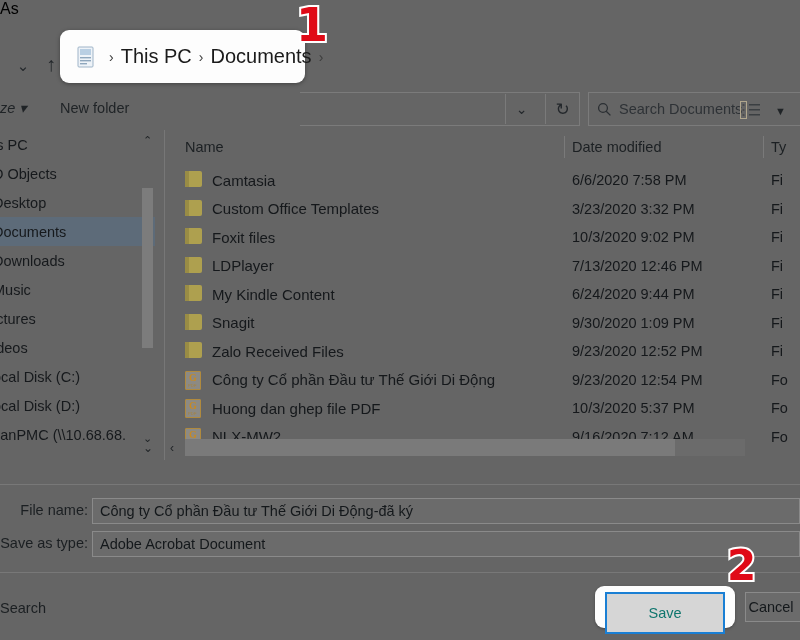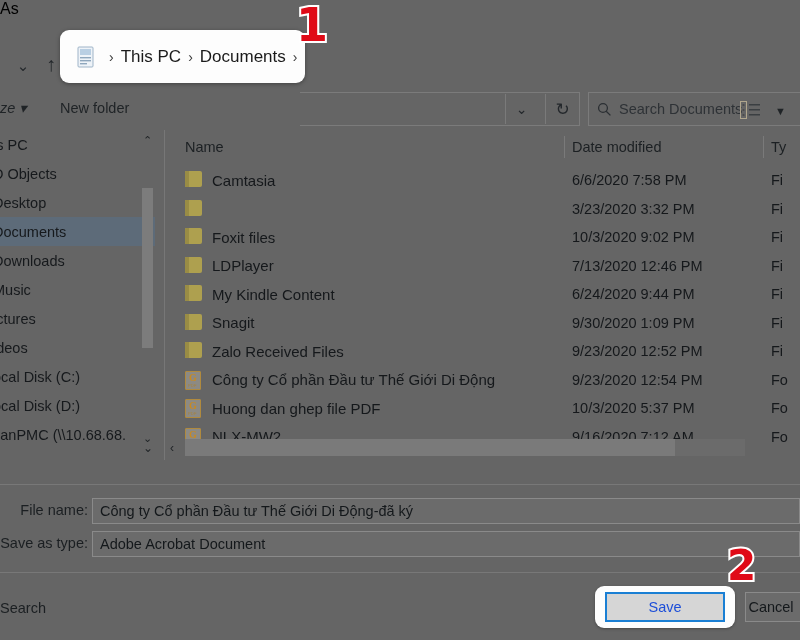--- a/index.html
+++ b/index.html
@@ -115,21 +115,21 @@
   }
   .crumb-sep {
     color: #3c3c3c;
     font-size: 14px;
     padding: 0 7px;
     line-height: 1;
     user-select: none;
   }
   .crumb-text {
     color: #1b1b1b;
-    font-size: 17px;
+    font-size: 20px;
     white-space: nowrap;
   }
 
   
   .callout-num {
     position: absolute;
     font-family: "DejaVu Sans", sans-serif;
     font-weight: bold;
     color: #e00a17;
     -webkit-text-stroke: 4px #ffffff;
@@ -402,26 +402,26 @@
     left: 595px; top: 586px;
     width: 140px; height: 42px;
     background: #fdfdfd;
     border-radius: 9px;
     box-shadow: 0 1px 3px rgba(0,0,0,.3);
     z-index: 15;
   }
   .btn-save {
     position: absolute;
     left: 605px; top: 592px;
-    width: 120px; height: 30px;
+    width: 120px; height: 42px;
     border: 2px solid #1a7fd4;
     background: #d6d6d6;
     display: flex; align-items: center; justify-content: center;
     font-size: 14.5px;
-    color: #1d4ed8;
+    color: #0f766e;
     z-index: 16;
   }
   .btn-cancel {
     position: absolute;
     left: 745px; top: 592px;
     width: 120px; height: 30px;
     border: 1px solid #8a8a8a;
     background: #6b6b6b;
     display: flex; align-items: center; justify-content: center;
     font-size: 14.5px;
@@ -558,20 +558,21 @@
               <div class="folder-ico"></div>
             </div>
             <div class="fname">Camtasia</div>
             <div class="fdate">6/6/2020 7:58 PM</div>
             <div class="ftype">Fi</div>
           </div>
           <div class="row">
             <div class="ico">
               <div class="folder-ico"></div>
             </div>
+            <div class="fname">Custom Office Templates</div>
             <div class="fdate">3/23/2020 3:32 PM</div>
             <div class="ftype">Fi</div>
           </div>
           <div class="row">
             <div class="ico">
               <div class="folder-ico"></div>
             </div>
             <div class="fname">Foxit files</div>
             <div class="fdate">10/3/2020 9:02 PM</div>
             <div class="ftype">Fi</div>

